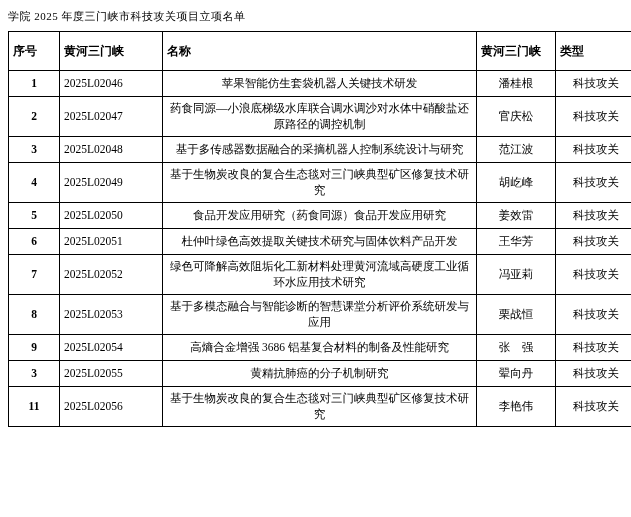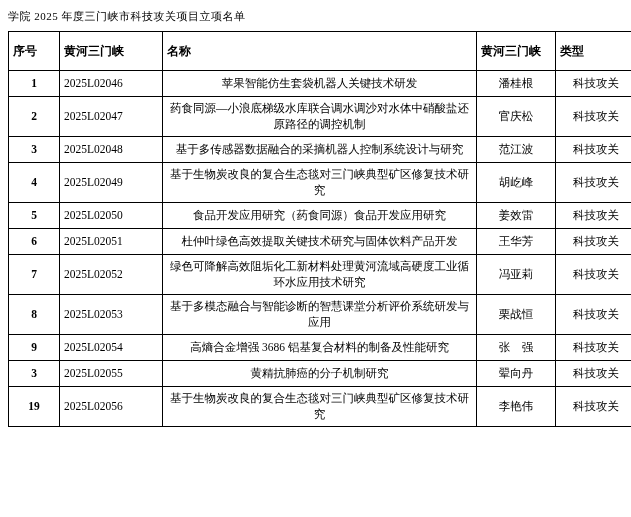--- a/index.html
+++ b/index.html
@@ -141,21 +141,21 @@
         <td class="col-type">科技攻关</td>
       </tr>
       <tr>
         <td class="col-seq">3</td>
         <td class="col-code">2025L02055</td>
         <td class="col-name">黄精抗肺癌的分子机制研究</td>
         <td class="col-leader">翚向丹</td>
         <td class="col-type">科技攻关</td>
       </tr>
       <tr>
-        <td class="col-seq">19</td>
+        <td class="col-seq">11</td>
         <td class="col-code">2025L02056</td>
         <td class="col-name">基于生物炭改良的复合生态毯对三门峡典型矿区修复技术研究</td>
         <td class="col-leader">李艳伟</td>
         <td class="col-type">科技攻关</td>
       </tr>
     </tbody>
   </table>
 
 </div>
 

